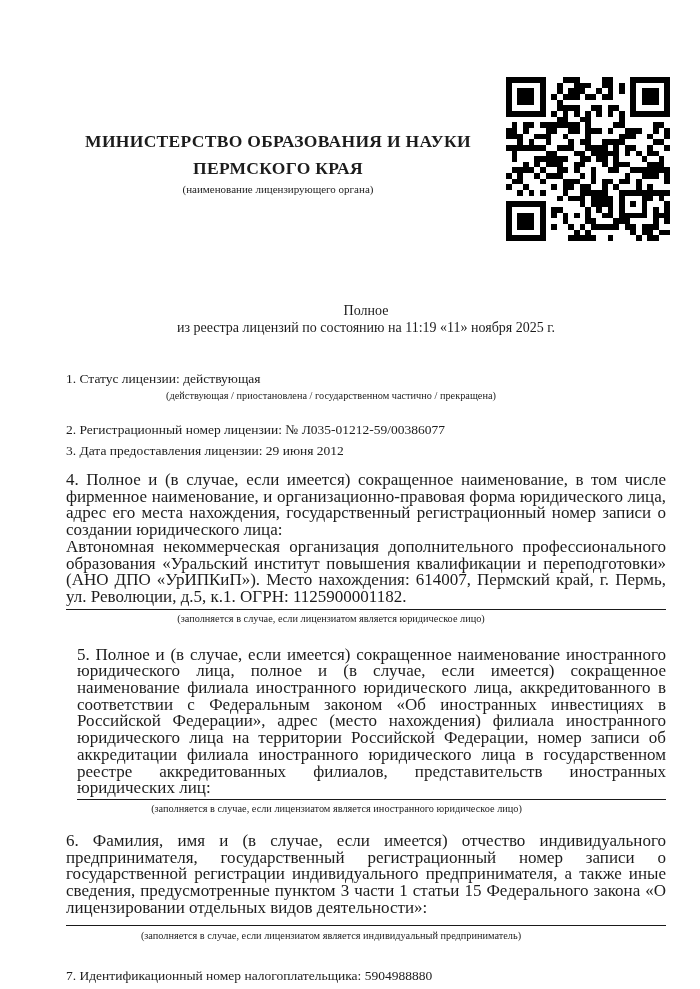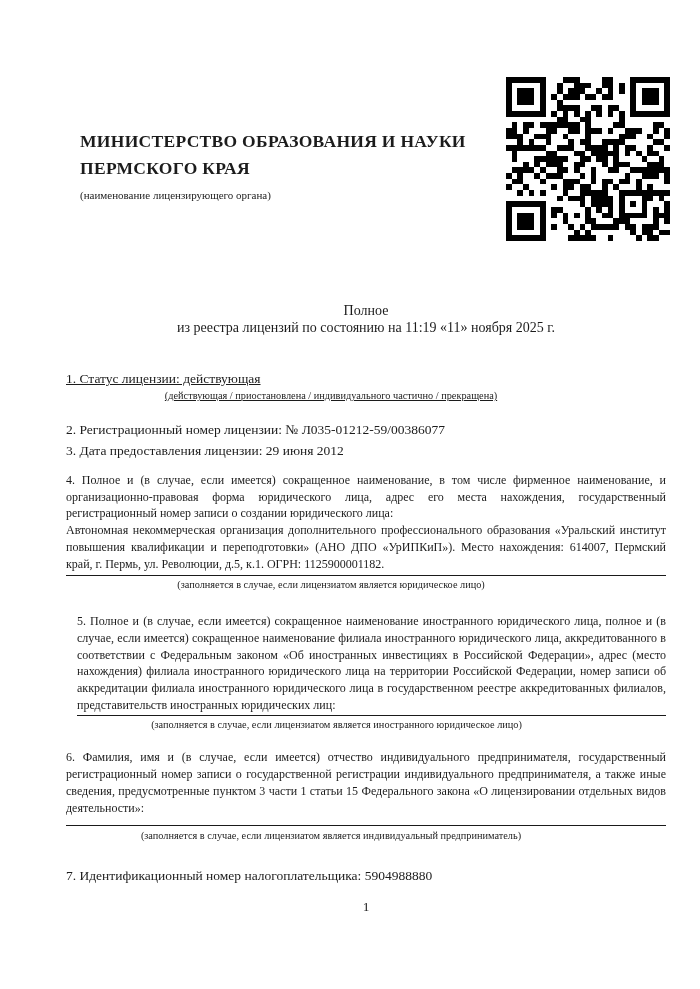--- a/index.html
+++ b/index.html
@@ -4,35 +4,35 @@
 <style>
   html,body{margin:0;padding:0;background:#ffffff;}
   .page{
     width:700px;height:989px;position:relative;background:#ffffff;
     color:#1c1c1c;font-family:"Liberation Serif","DejaVu Serif",serif;
     overflow:hidden;
   }
   .content{padding:0 34px 0 66px;}
 
   .header-row{position:relative;height:240px;}
-  .ministry{position:absolute;top:128px;left:14px;width:424px;}
+  .ministry{position:absolute;top:128px;left:0;width:424px;text-align:center;}
   .ministry-line{font-weight:bold;font-size:17.5px;line-height:27px;letter-spacing:.3px;}
-  .header-caption{font-size:11px;line-height:14px;margin-top:6px;}
+  .header-caption{font-size:11px;line-height:14px;margin-top:0;}
 
   .qr{position:absolute;top:77px;right:-4px;width:164px;height:164px;}
   .qr svg{width:100%;height:100%;display:block;}
 
   .title-block{margin-top:62px;text-align:center;font-size:14px;line-height:17px;}
 
   .line-item{font-size:13.5px;line-height:17px;}
-  .para{font-size:12px;line-height:16.7px;text-align:justify;}
+  .para{font-size:17px;line-height:16.7px;text-align:justify;}
   .item-caption{font-size:10.3px;line-height:13px;text-align:center;margin-right:70px;margin-top:2px;}
   .rule{border-bottom:1.6px solid #1a1a1a;height:0;}
 
-  #item1{margin-top:34px;text-decoration:underline;}
+  #item1{margin-top:34px;}
   #item2{margin-top:19px;}
   #item3{margin-top:4px;}
   #item4{margin-top:13px;}
   #item4 .rule{margin-top:3px;}
   #item5{margin-top:22px;margin-left:11px;}
   #item5 .rule{margin-top:2px;}
   #item6{margin-top:18px;}
   #item6 .rule{margin-top:9px;}
   #item6 .item-caption{margin-top:3px;}
   #item7{margin-top:25px;}
@@ -474,21 +474,21 @@
       </div>
     </div>
 
     <div class="title-block">
       <div>Полное</div>
       <div>из реестра лицензий по состоянию на 11:19 «11» ноября 2025 г.</div>
     </div>
 
     <div class="item" id="item1">
       <div class="line-item">1. Статус лицензии: действующая</div>
-      <div class="item-caption">(действующая / приостановлена / индивидуального частично / прекращена)</div>
+      <div class="item-caption">(действующая / приостановлена / государственном частично / прекращена)</div>
     </div>
 
     <div class="item" id="item2">
       <div class="line-item">2. Регистрационный номер лицензии: № Л035-01212-59/00386077</div>
     </div>
 
     <div class="item" id="item3">
       <div class="line-item">3. Дата предоставления лицензии: 29 июня 2012</div>
     </div>
 

